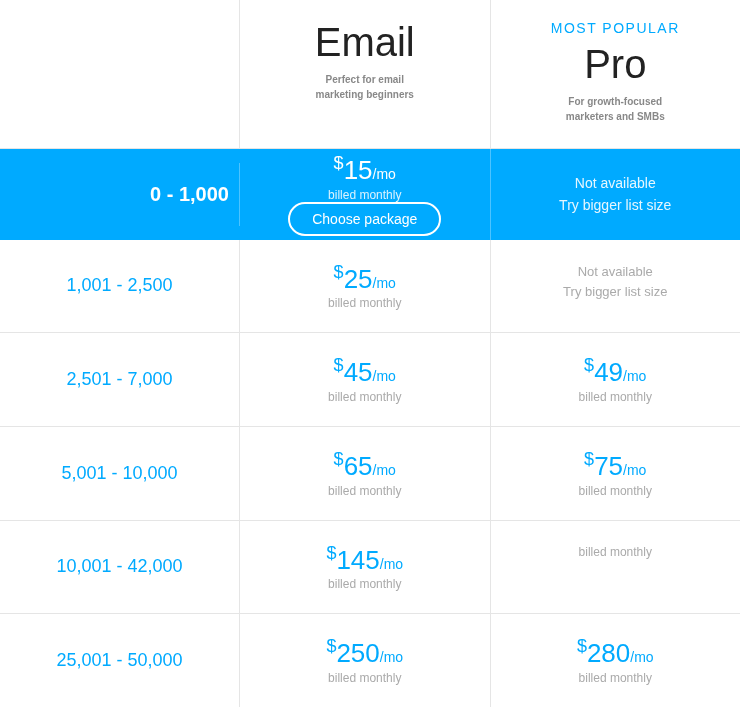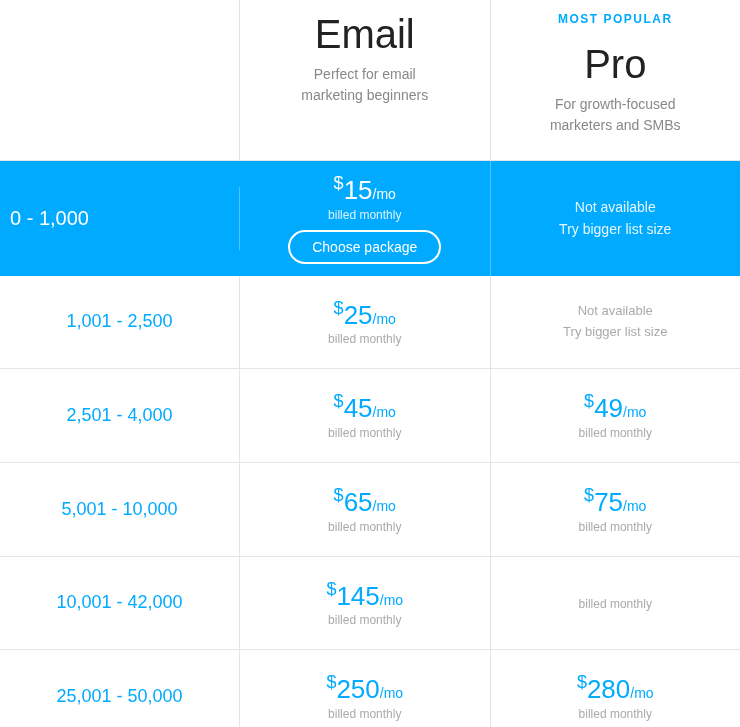--- a/index.html
+++ b/index.html
@@ -18,67 +18,68 @@
       border-bottom: 1px solid #e5e5e5;
     }
     .col-range-header {
       width: 240px;
       min-width: 240px;
       border-right: 1px solid #e5e5e5;
     }
     .col-plan-header {
       flex: 1;
       text-align: center;
-      padding: 12px 16px 24px;
+      padding: 20px 16px 24px;
       border-right: 1px solid #e5e5e5;
     }
     .col-plan-header:last-child {
       border-right: none;
     }
     .most-popular-label {
-      font-size: 12px;
-      font-weight: 700;
+      font-size: 14px;
+      font-weight: 400;
       letter-spacing: 1.5px;
       color: #00aaff;
       text-transform: uppercase;
-      margin-bottom: 16px;
+      margin-bottom: 6px;
     }
     .plan-name {
       font-size: 40px;
       font-weight: 300;
       color: #222;
       line-height: 1.1;
       margin-bottom: 8px;
     }
     .plan-desc {
-      font-size: 14px;
+      font-size: 10px;
       color: #888;
       line-height: 1.5;
+      font-weight: bold;
     }
 
     
     .highlight-row {
       display: flex;
       background: #00aaff;
       align-items: center;
     }
     .highlight-range {
       width: 240px;
       min-width: 240px;
       color: #fff;
       font-size: 20px;
-      font-weight: 400;
-      text-align: left;
+      font-weight: 700;
+      text-align: right;
       padding: 20px 10px;
       border-right: 1px solid rgba(255,255,255,0.3);
     }
     .highlight-price-col {
       flex: 1;
       text-align: center;
-      padding: 12px 10px;
+      padding: 4px 10px;
       border-right: 1px solid rgba(255,255,255,0.3);
     }
     .highlight-price-col:last-child {
       border-right: none;
     }
     .highlight-price {
       color: #fff;
       font-size: 26px;
       font-weight: 300;
     }
@@ -90,21 +91,20 @@
     .highlight-price .mo {
       font-size: 14px;
     }
     .billed-label-white {
       color: rgba(255,255,255,0.85);
       font-size: 12px;
       margin-top: 2px;
     }
     .choose-btn {
       display: inline-block;
-      margin-top: 8px;
       padding: 7px 22px;
       border: 2px solid #fff;
       border-radius: 20px;
       color: #fff;
       font-size: 14px;
       background: transparent;
       cursor: pointer;
       font-weight: 400;
     }
     .not-available-white {
@@ -135,21 +135,20 @@
       justify-content: center;
     }
     .col-price {
       flex: 1;
       text-align: center;
       padding: 22px 10px;
       border-right: 1px solid #e5e5e5;
       display: flex;
       flex-direction: column;
       align-items: center;
-      justify-content: center;
     }
     .col-price:last-child {
       border-right: none;
     }
     .price-amount {
       color: #00aaff;
       font-size: 26px;
       font-weight: 300;
     }
     .price-amount sup {
@@ -210,21 +209,21 @@
     <div class="col-price">
       <div class="price-amount"><sup>$</sup>25<span class="mo">/mo</span></div>
       <div class="billed-label">billed monthly</div>
     </div>
     <div class="col-price">
       <div class="not-available-gray">Not available<br>Try bigger list size</div>
     </div>
   </div>
 
   <div class="price-row">
-    <div class="col-range">2,501 - 4,000</div>
+    <div class="col-range">2,501 - 7,000</div>
     <div class="col-price">
       <div class="price-amount"><sup>$</sup>45<span class="mo">/mo</span></div>
       <div class="billed-label">billed monthly</div>
     </div>
     <div class="col-price">
       <div class="price-amount"><sup>$</sup>49<span class="mo">/mo</span></div>
       <div class="billed-label">billed monthly</div>
     </div>
   </div>
 

